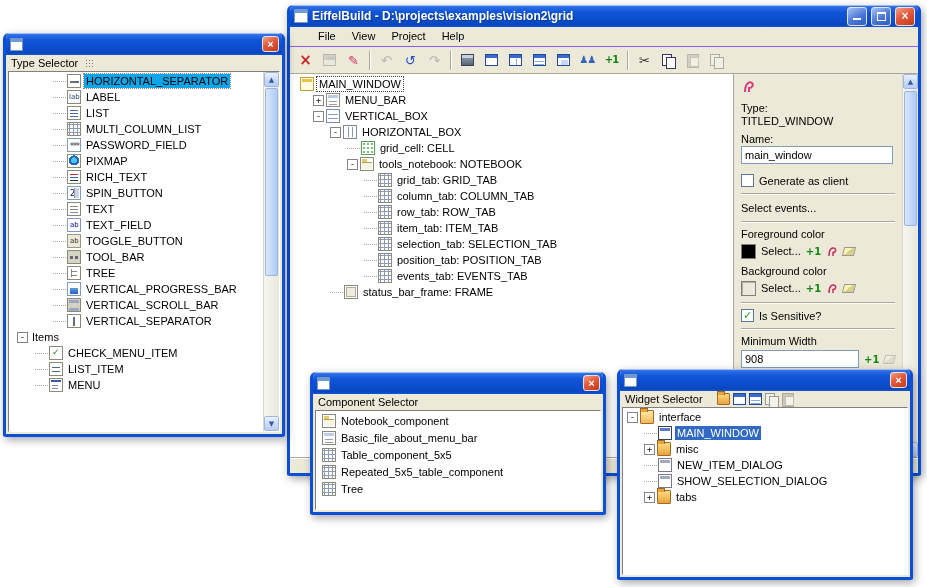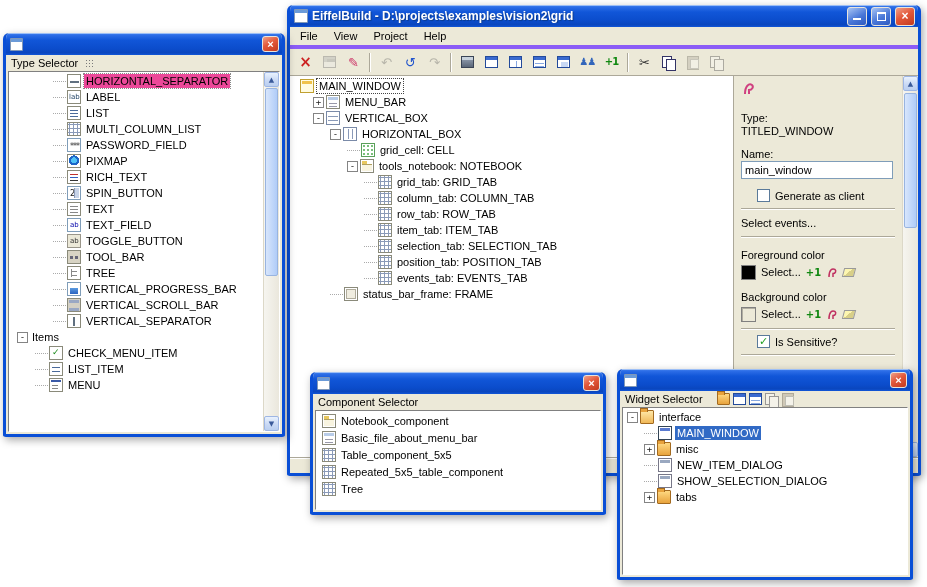--- a/index.html
+++ b/index.html
@@ -12,21 +12,21 @@
 .tb-title{flex:1;color:#fff;font-weight:bold;font-size:12px;text-shadow:1px 1px 1px #0A3A8C;white-space:nowrap;overflow:hidden}
 .appicon{flex:none;width:14px;height:14px;background:#fff;border:1px solid #8098B8;box-shadow:inset 0 3px 0 #6A9AD8;border-radius:1px}
 .tb-btn{flex:none;width:20px;height:19px;border-radius:3px;border:1px solid #E8E4DC;display:flex;align-items:center;justify-content:center;color:#fff;font-weight:bold;font-size:12px;line-height:1}
 .tb-btn.small{width:17px;height:16px;font-size:11px}
 .tb-btn.blue{background:linear-gradient(150deg,#A8C4F4 0%,#4A78D8 55%,#2E5AC0 100%)}
 .tb-btn.red{background:linear-gradient(150deg,#F0A088 0%,#E3593B 45%,#C23A1E 100%)}
 .gl-min{width:8px;height:8px;border-bottom:2px solid #fff}
 .gl-max{width:9px;height:9px;border:1px solid #fff;border-top:2px solid #fff}
 
 
-.menubar{flex:0 0 20px;display:flex;align-items:center;background:#ECE9D8;border-bottom:4px solid #8b5cf6;padding-left:2px}
+.menubar{flex:0 0 20px;display:flex;align-items:flex-start;background:#ECE9D8;border-bottom:1px solid #8b5cf6;padding-left:20px}
 .menu-item{padding:3px 8px;font-size:11px}
 .toolbar{flex:0 0 27px;display:flex;align-items:center;background:#ECE9D8;border-bottom:1px solid #ACA899;padding:0 4px;gap:1px}
 .tbtn{width:23px;height:23px;display:flex;align-items:center;justify-content:center;border:1px solid transparent}
 .tbtn.disabled{opacity:.35;filter:grayscale(85%)}
 .tsep{width:2px;height:19px;border-left:1px solid #ACA899;border-right:1px solid #fff;margin:0 3px}
 .tglyph{font-size:13px;line-height:1;font-family:"DejaVu Sans",sans-serif}
 .icss{display:inline-block;position:relative}
 
 
 .ti-save{width:13px;height:12px;background:#7E8AA2;border:1px solid #55607A;box-shadow:inset 0 -5px 0 #E8EAF0,inset 3px 2px 0 #9AA6C0}
@@ -44,21 +44,21 @@
 .ti-paste::after{content:"";position:absolute;left:4px;top:3px;width:7px;height:8px;background:#fff;border:1px solid #888}
 
 
 .trow{height:16px;display:flex;align-items:center;white-space:nowrap}
 .complist .trow{height:17px}
 .tind{flex:none}
 .texp{flex:none;width:11px;height:11px;border:1px solid #848484;background:#fff;font-size:9px;line-height:8px;text-align:center;margin-right:2px;font-family:"DejaVu Sans Mono",monospace;color:#222}
 .tstub{flex:none;width:13px;height:1px;border-top:1px dotted #AAA;margin-right:1px;align-self:center}
 .tstub.empty{border-top:none;width:3px}
 .tlabel{font-size:11px;padding:0 2px;line-height:14px}
-.tlabel.sel-inactive{background:#ec4899;outline:1px dotted #888}
+.tlabel.sel-inactive{background:#0ea5e9;outline:1px dotted #888}
 .tlabel.sel-active{background:#316AC5;color:#fff}
 .tlabel.focused{outline:1px dotted #444}
 
 
 .ticon{flex:none;width:14px;height:14px;border:1px solid #8A8A7A;background:#fff;margin-right:3px;position:relative;font-family:"DejaVu Sans",sans-serif}
 .ti-hseparator{background-image:linear-gradient(#607080,#607080);background-size:9px 2px;background-position:center 6px;background-repeat:no-repeat}
 .ti-vseparator{background-image:linear-gradient(#607080,#607080);background-size:2px 9px;background-position:center;background-repeat:no-repeat}
 .ti-label::before{content:"lab";position:absolute;left:1px;top:2px;font-size:7px;color:#246}
 .ti-list::before,.ti-text::before,.ti-richtext::before{content:"";position:absolute;left:2px;right:2px;top:3px;height:1px;background:#4A6A9A;box-shadow:0 3px 0 #4A6A9A,0 6px 0 #4A6A9A}
 .ti-text::before{background:#888;box-shadow:0 3px 0 #888,0 6px 0 #888}
@@ -129,25 +129,25 @@
 
 .mw-content{flex:1;display:flex;min-height:0}
 .mw-tree{flex:1;background:#fff;border-right:1px solid #ACA899;overflow:hidden;padding:2px 0 0 2px}
 .mw-props{flex:none;width:168px;background:#ECE9D8;padding:5px 7px;overflow:hidden;position:relative}
 .mw-sb{flex:none;width:16px;position:relative}
 .mw-sb .sbar{position:absolute;inset:0}
 .statusbar{flex:0 0 16px;background:#ECE9D8;border-top:1px solid #ACA899;box-shadow:inset 0 1px 0 #fff}
 
 
 .ptool{height:20px;margin-bottom:2px}
-.plabel{font-size:11px;margin:11px 0 1px}
+.plabel{font-size:11px;margin:3px 0 1px}
 .pvalue{font-size:11px;margin-bottom:6px}
 .pinput{width:152px;height:18px;border:1px solid #7F9DB9;font:11px "Liberation Sans",sans-serif;padding:0 3px;background:#fff;margin-bottom:7px}
 .pinput.short{width:118px;margin-bottom:0}
-.pcheck{display:flex;align-items:center;gap:5px;margin:3px 16px 6px}
+.pcheck{display:flex;align-items:center;gap:5px;margin:3px 0 6px}
 .cb{flex:none;width:13px;height:13px;background:#fff;border:1px solid #5A7A9A;font-size:11px;font-weight:bold;color:#21A121;line-height:11px;text-align:center;font-family:"DejaVu Sans",sans-serif}
 .psep{height:2px;border-top:1px solid #ACA899;border-bottom:1px solid #fff;margin:5px 0}
 .plink{font-size:11px;padding:2px 0}
 .prow{display:flex;align-items:center;gap:5px;margin:3px 0 6px}
 .swatch{flex:none;width:15px;height:15px;border:1px solid #808080;box-shadow:inset 1px 1px 0 rgba(0,0,0,.25)}
 .mini-add{color:#118811;font-weight:bold;font-size:10px;font-family:"DejaVu Sans",sans-serif}
 .mini-eraser{width:12px;height:9px;background:linear-gradient(135deg,#FDF6B0 45%,#D8CF88 45%);border:1px solid #999;transform:skewX(-15deg);display:inline-block}
 .mini-eraser.dim{opacity:.5;filter:grayscale(80%)}
 </style>
 </head>

